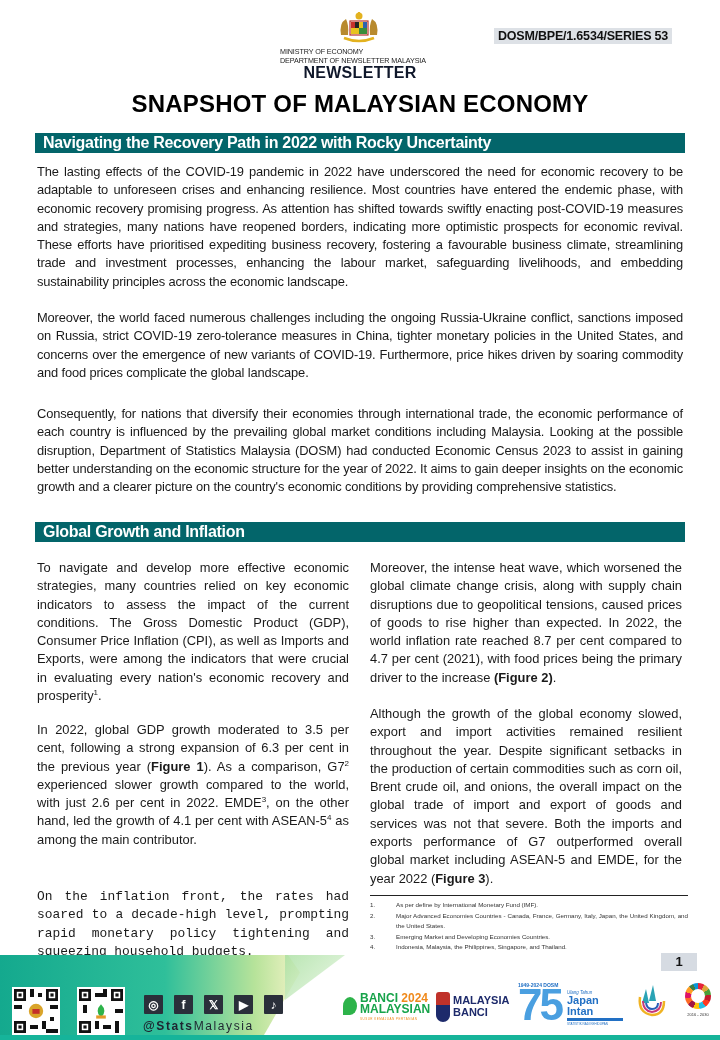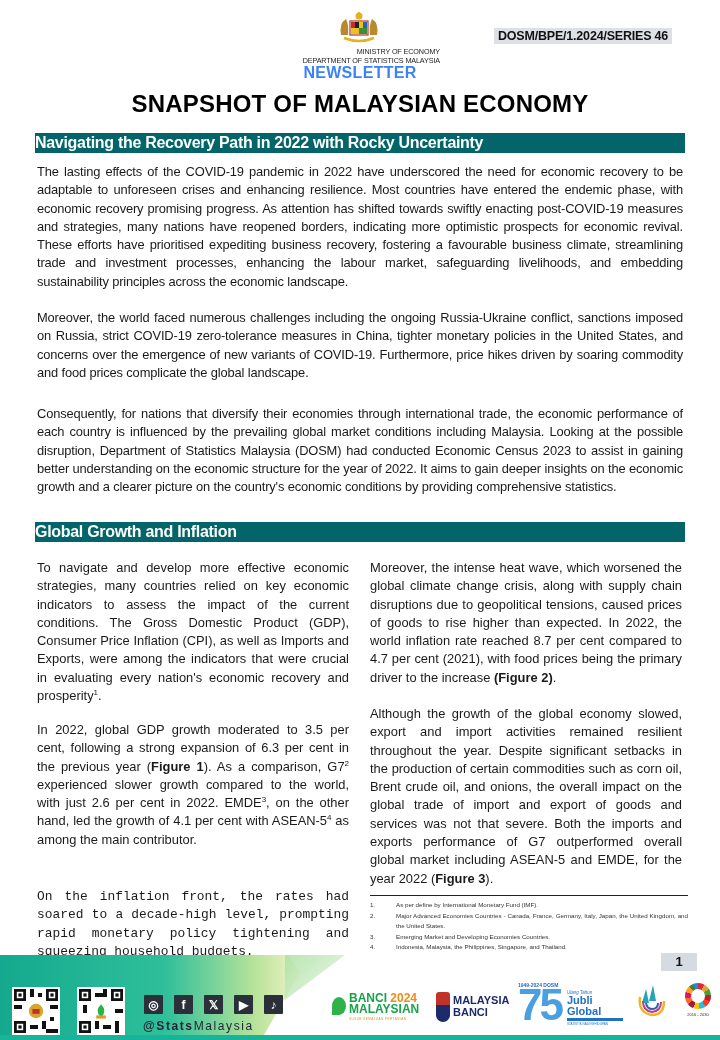--- a/index.html
+++ b/index.html
@@ -2,27 +2,27 @@
 <html><head>
 <meta charset="utf-8">
 <style>
   * { box-sizing: border-box; margin: 0; padding: 0; }
   html, body { width: 720px; height: 1040px; background: #ffffff; overflow: hidden; }
   body { position: relative; font-family: "Liberation Sans", sans-serif; color: #111; }
 
   
   .masthead { position: absolute; left: 0; top: 0; width: 720px; height: 90px; }
   .crest { position: absolute; left: 336px; top: 11px; width: 46px; height: 34px; }
-  .ministry { position: absolute; left: 280px; top: 47px; width: 160px; text-align: right; font-size: 7.2px; line-height: 9px; color: #222; letter-spacing: -0.1px; }
-  .newsletter { position: absolute; left: 280px; top: 64px; width: 160px; text-align: center; font-size: 16px; font-weight: bold; color: #3b82f6; letter-spacing: 0.3px; }
+  .ministry { position: absolute; left: 280px; top: 47px; width: 160px; text-align: left; font-size: 7.2px; line-height: 9px; color: #222; letter-spacing: -0.1px; }
+  .newsletter { position: absolute; left: 280px; top: 64px; width: 160px; text-align: center; font-size: 16px; font-weight: bold; color: #0f172a; letter-spacing: 0.3px; }
   .series { position: absolute; left: 494px; top: 28px; background: #dde1e6; padding: 1px 4px; font-size: 12.5px; font-weight: bold; color: #111; letter-spacing: -0.2px; }
 
   .title { position: absolute; left: 0; top: 90px; width: 720px; text-align: center; font-size: 24px; font-weight: bold; color: #000; letter-spacing: 0.2px; }
 
-  .section-bar { position: absolute; left: 35px; width: 650px; height: 20px; background: #03656a; color: #fff; font-size: 16px; font-weight: bold; padding-left: 0; line-height: 20px; letter-spacing: -0.3px; }
+  .section-bar { position: absolute; left: 35px; width: 650px; height: 20px; background: #03656a; color: #fff; font-size: 16px; font-weight: bold; padding-left: 8px; line-height: 20px; letter-spacing: -0.3px; }
   .bar1 { top: 133px; }
   .bar2 { top: 522px; }
 
   .para { position: absolute; left: 37px; width: 646px; font-size: 12.9px; line-height: 18.3px; text-align: justify; color: #1a1a1a; letter-spacing: -0.15px; }
   .p1 { top: 163px; }
   .p2 { top: 309px; }
   .p3 { top: 405px; }
 
   .col { position: absolute; font-size: 12.9px; line-height: 18.3px; text-align: justify; color: #1a1a1a; }
   .colL { left: 37px; width: 312px; }
@@ -54,21 +54,21 @@
   .qr { position: absolute; top: 32px; width: 48px; height: 48px; background: #fff; padding: 2px; }
   .qr1 { left: 12px; } .qr2 { left: 77px; }
   .qr svg { width: 44px; height: 44px; display: block; }
 
   .social { position: absolute; left: 144px; top: 40px; display: flex; gap: 11px; }
   .soc { width: 19px; height: 19px; background: #2a2f3a; color: #fff; font-size: 12px; font-weight: bold; display: flex; align-items: center; justify-content: center; border-radius: 1px; }
   .handle { position: absolute; left: 143px; top: 64px; font-size: 12px; color: #1e2530; letter-spacing: 1.6px; }
   .handle b { font-weight: bold; }
 
   .logo { position: absolute; }
-  .banci { left: 332px; top: 993px; width: 96px; height: 32px; }
+  .banci { left: 343px; top: 993px; width: 96px; height: 32px; }
   .banci .l1 { font-size: 12px; font-weight: bold; color: #17a34a; line-height: 11px; position: absolute; left: 17px; top: 0; }
   .banci .l1 span { color: #f08a1c; }
   .banci .l2 { font-size: 12px; font-weight: bold; color: #17a34a; line-height: 11px; position: absolute; left: 17px; top: 11px; }
   .banci .l3 { font-size: 3px; color: #f08a1c; position: absolute; left: 17px; top: 24px; letter-spacing: 0.5px; }
   .banci .leaf { position: absolute; left: 0; top: 4px; width: 14px; height: 18px; background: #2db34a; border-radius: 50% 50% 50% 0; }
   .madani { left: 436px; top: 990px; width: 80px; height: 34px; }
   .madani .ic { position: absolute; left: 0; top: 2px; width: 14px; height: 30px; background: linear-gradient(180deg, #c0322a 0 45%, #1d2a6b 45% 100%); border-radius: 3px 3px 7px 7px; }
   .madani .t { position: absolute; left: 17px; font-size: 11px; font-weight: bold; color: #1d2a6b; line-height: 11px; }
   .dosm75 { left: 518px; top: 982px; width: 46px; height: 44px; }
   .dosm75 .top { font-size: 5px; color: #2270c4; font-weight: bold; }
@@ -97,24 +97,24 @@
     <rect x="23" y="11" width="4" height="6" fill="#e8c21e"></rect>
     <rect x="27" y="11" width="4" height="6" fill="#2b62b0"></rect>
     <rect x="15" y="17" width="8" height="6" fill="#e8c21e"></rect>
     <rect x="23" y="17" width="8" height="6" fill="#3a8d3a"></rect>
     <path d="M5 24 Q3 12 10 8 Q13 14 12 24 Z" fill="#b88a2e"></path>
     <path d="M41 24 Q43 12 36 8 Q33 14 34 24 Z" fill="#b88a2e"></path>
     <path d="M8 27 Q23 33 38 27" stroke="#e3b21f" stroke-width="2.5" fill="none"></path>
   </svg>
   <div class="ministry">
     <div>MINISTRY OF ECONOMY</div>
-    <div>DEPARTMENT OF STATISTICS MALAYSIA</div>
+    <div>DEPARTMENT OF NEWSLETTER MALAYSIA</div>
   </div>
   <div class="newsletter">NEWSLETTER</div>
-  <div class="series">DOSM/BPE/1.2024/SERIES 46</div>
+  <div class="series">DOSM/BPE/1.6534/SERIES 53</div>
 </div>
 
 <div class="title">SNAPSHOT OF MALAYSIAN ECONOMY</div>
 
 <div class="section-bar bar1">Navigating the Recovery Path in 2022 with Rocky Uncertainty</div>
 <p class="para p1">The lasting effects of the COVID-19 pandemic in 2022 have underscored the need for economic recovery to be adaptable to unforeseen crises and enhancing resilience. Most countries have entered the endemic phase, with economic recovery promising progress. As attention has shifted towards swiftly enacting post-COVID-19 measures and strategies, many nations have reopened borders, indicating more optimistic prospects for economic revival. These efforts have prioritised expediting business recovery, fostering a favourable business climate, streamlining trade and investment processes, enhancing the labour market, safeguarding livelihoods, and embedding sustainability principles across the economic landscape.</p>
 <p class="para p2">Moreover, the world faced numerous challenges including the ongoing Russia-Ukraine conflict, sanctions imposed on Russia, strict COVID-19 zero-tolerance measures in China, tighter monetary policies in the United States, and concerns over the emergence of new variants of COVID-19. Furthermore, price hikes driven by soaring commodity and food prices complicate the global landscape.</p>
 <p class="para p3">Consequently, for nations that diversify their economies through international trade, the economic performance of each country is influenced by the prevailing global market conditions including Malaysia. Looking at the possible disruption, Department of Statistics Malaysia (DOSM) had conducted Economic Census 2023 to assist in gaining better understanding on the economic structure for the year of 2022. It aims to gain deeper insights on the economic growth and a clearer picture on the country's economic conditions by providing comprehensive statistics.</p>
 
 <div class="section-bar bar2">Global Growth and Inflation</div>
@@ -222,21 +222,21 @@
   <div class="ic"></div>
   <div class="t" style="top:5px">MALAYSIA</div>
   <div class="t" style="top:17px">BANCI</div>
 </div>
 <div class="logo dosm75">
   <div class="top">1949-2024 DOSM</div>
   <div class="big">75</div>
 </div>
 <div class="logo jubli">
   <div class="s">Ulang Tahun</div>
-  <div class="m">Jubli Global</div>
+  <div class="m">Japan Intan</div>
   <div class="b"></div>
   <div class="f">STATISTIK NADI KEHIDUPAN</div>
 </div>
 <svg class="logo dosmlogo" viewBox="0 0 30 34">
   <path d="M6 20 L10 6 L13 20 Z" fill="#2aa3b5"></path>
   <path d="M13 18 L17 2 L20 18 Z" fill="#2aa3b5"></path>
   <path d="M4 14 Q2 30 16 32 Q28 32 28 18" stroke="#f0b323" stroke-width="2.5" fill="none"></path>
   <path d="M7 18 Q7 28 16 29 Q25 28 25 19" stroke="#c93a7a" stroke-width="2" fill="none"></path>
   <path d="M10 20 Q11 26 16 26 Q22 26 22 20" stroke="#2b5fb8" stroke-width="2" fill="none"></path>
 </svg>

